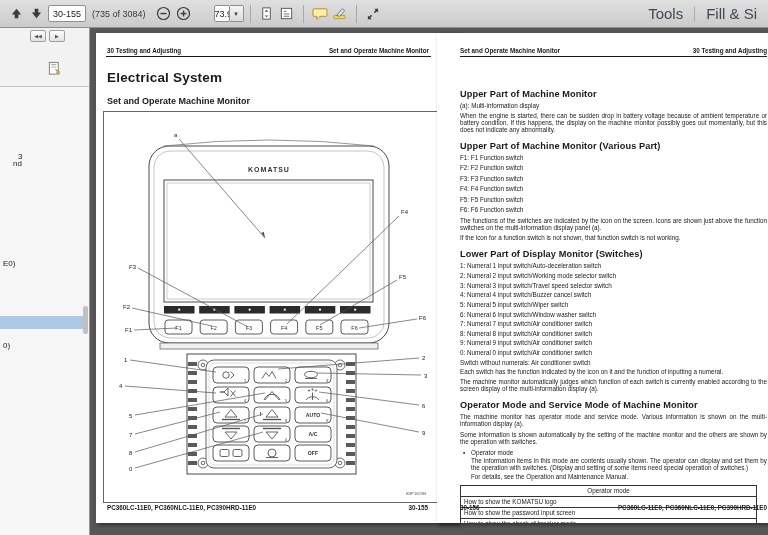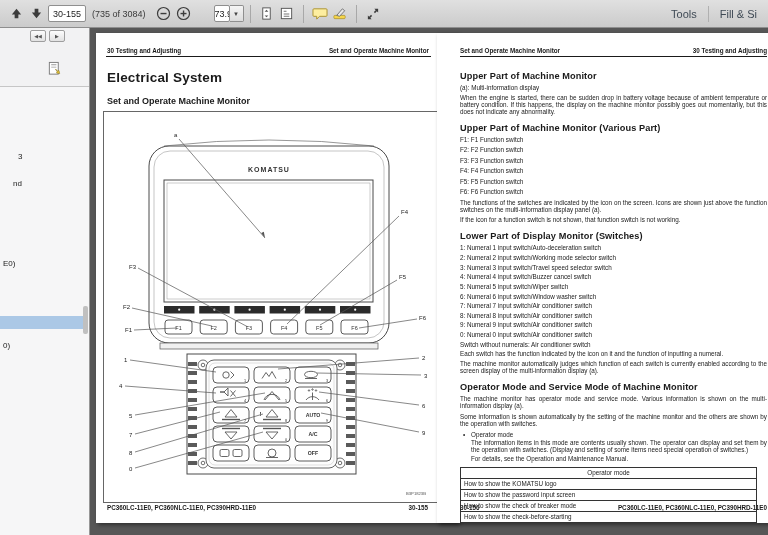--- a/index.html
+++ b/index.html
@@ -17,21 +17,21 @@
   .tb-sep { width:1px; height:18px; background:#a8a8a8; margin:0 6px; }
   .tb-input { height:17px; background:#fff; border:1px solid #8f8f8f; border-radius:2px;
     font-size:9px; color:#222; text-align:center; font-family:"Liberation Sans",sans-serif; }
   .page-input { width:38px; margin:0 2px; }
   .zoom-input { width:16px; margin-left:20px; }
   .tb-count { font-size:9px; color:#3a3a3a; margin:0 8px 0 4px; white-space:nowrap; }
   .zoom-drop { width:14px; height:17px; border:1px solid #8f8f8f; border-left:none;
     background:linear-gradient(#f5f5f5,#dcdcdc); font-size:6px; color:#444;
     display:flex; align-items:center; justify-content:center; border-radius:0 2px 2px 0; }
   .tb-right { margin-left:auto; display:flex; align-items:center; height:28px; }
-  .tb-link { font-size:11px; color:#3f4a55; padding:0 11px; white-space:nowrap; }
+  .tb-link { font-size:15px; color:#3f4a55; padding:0 11px; white-space:nowrap; }
   .tb-vsep { width:1px; height:16px; background:#b0b0b0; }
 
   
   .sidebar { position:absolute; left:0; top:28px; width:90px; bottom:0;
     background:#f2f2f3; border-right:1px solid #979797; z-index:10; }
   .sb-nav { position:absolute; top:2px; left:30px; display:flex; gap:3px; }
   .sb-nav-btn { width:16px; height:12px; border:1px solid #9e9e9e; border-radius:2px;
     background:linear-gradient(#fdfdfd,#e2e2e2); font-size:5px; color:#555;
     display:flex; align-items:center; justify-content:center; }
   .sb-icon { position:absolute; top:33px; left:47px; }
@@ -59,21 +59,21 @@
   .fig { position:relative; margin:0 5px 0 7px; height:392px; border:1px solid #666; background:#fff; }
   .fig svg { width:100%; height:100%; display:block; }
   .pl-foot { position:absolute; bottom:12px; left:11px; right:30px; display:flex;
     justify-content:space-between; font-size:6.3px; font-weight:bold; }
 
   
   .pr { position:relative; height:100%; padding:14px 16px 0 23px; overflow:hidden; }
   .pr-head { display:flex; justify-content:space-between; font-size:6.3px; font-weight:bold; }
   .pr-rule { margin-top:2px; border-top:1.6px solid #1a1a1a; }
   .h2 { font-size:9.2px; font-weight:bold; margin:8px 0 3px; letter-spacing:.1px; }
-  .h2-first { margin-top:14px; }
+  .h2-first { margin-top:32px; }
   .tline { font-size:6.3px; line-height:1.12; margin-bottom:2.6px; }
   .para { font-size:6.3px; line-height:1.13; text-align:justify; margin-bottom:3.5px; }
   .flist .tline { margin-bottom:3.4px; }
   .bullet { display:flex; font-size:6.3px; line-height:1.16; margin:2px 0 4px; }
   .bullet-dot { width:11px; padding-left:3px; }
   .bullet-body { flex:1; }
   .bullet-body .bb { margin-bottom:1px; }
   .optable { width:calc(100% - 10px); border-collapse:collapse; font-size:6.3px; margin-top:2px; }
   .optable th, .optable td { border:1px solid #333; font-weight:normal; padding:1.5px 3px; }
   .optable th { text-align:center; }
@@ -159,21 +159,21 @@
     <div class="sb-icon">
       <svg width="15" height="15" viewBox="0 0 16 16">
           <rect x="2.5" y="1.5" width="9.5" height="12.5" fill="#fff" stroke="#7a7a7a" stroke-width="1"></rect>
           <path d="M4.5 3.5 h5.5 v1 H4.5 Z M4.5 6 h5.5 v1 H4.5 Z" fill="#9a9a9a"></path>
           <path d="M9 8.5 l2.2 2.2 1.6-0.5 0.7 3.3 -3.3-0.7 0.5-1.6 Z" fill="#e8c83c" stroke="#8a7420" stroke-width=".6"></path>
         </svg>
     </div>
     <div class="sb-divider"></div>
     <div class="sb-content">
       <div class="sb-frag" style="top:65px; left:18px;">3</div>
-      <div class="sb-frag" style="top:92px; left:13px;">nd</div>
+      <div class="sb-frag" style="top:72px; left:13px;">nd</div>
       <div class="sb-frag" style="top:172px; left:3px;">E0)</div>
       <div class="sb-sel" style="top:229px;"></div>
       <div class="sb-frag" style="top:254px; left:3px;">0)</div>
       <div class="sb-thumb" style="top:219px;"></div>
     </div>
   </div>
 
   <div class="doc">
 
     <div class="page page-l">

